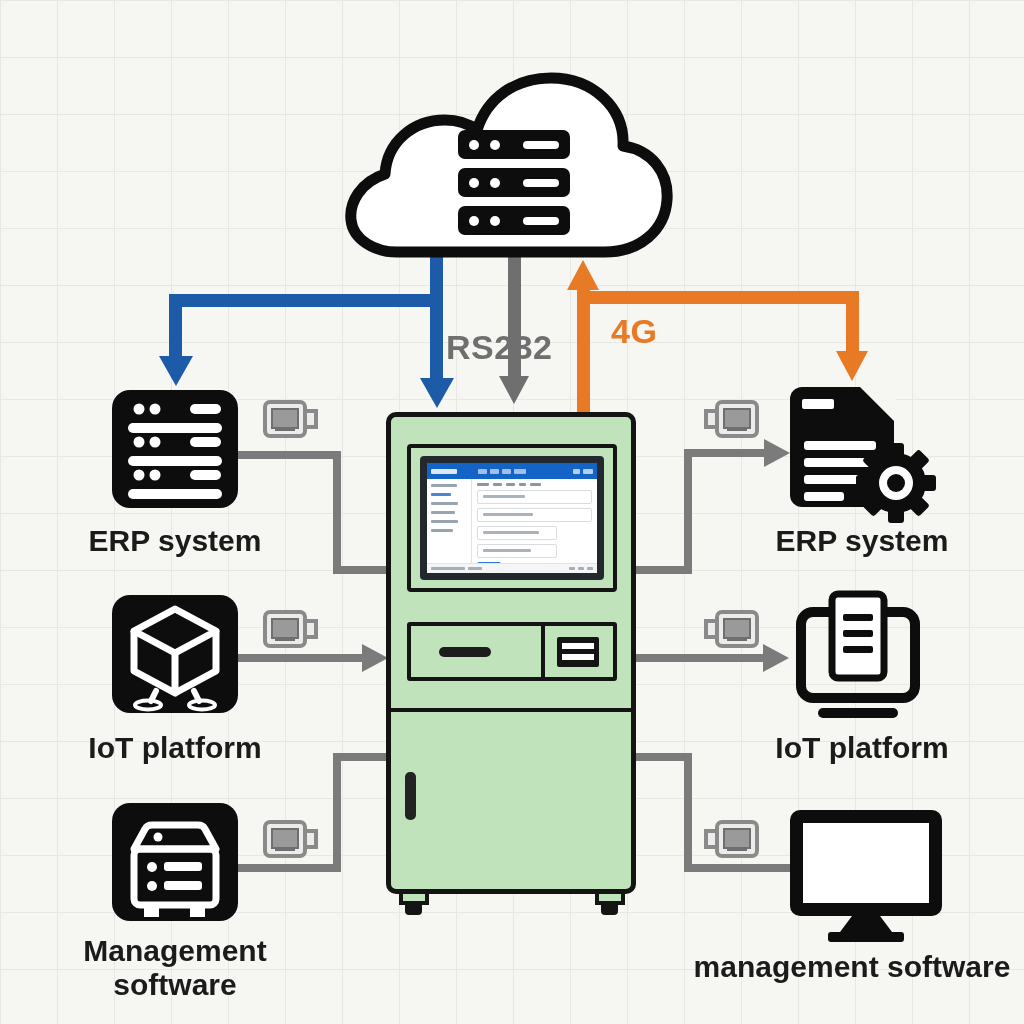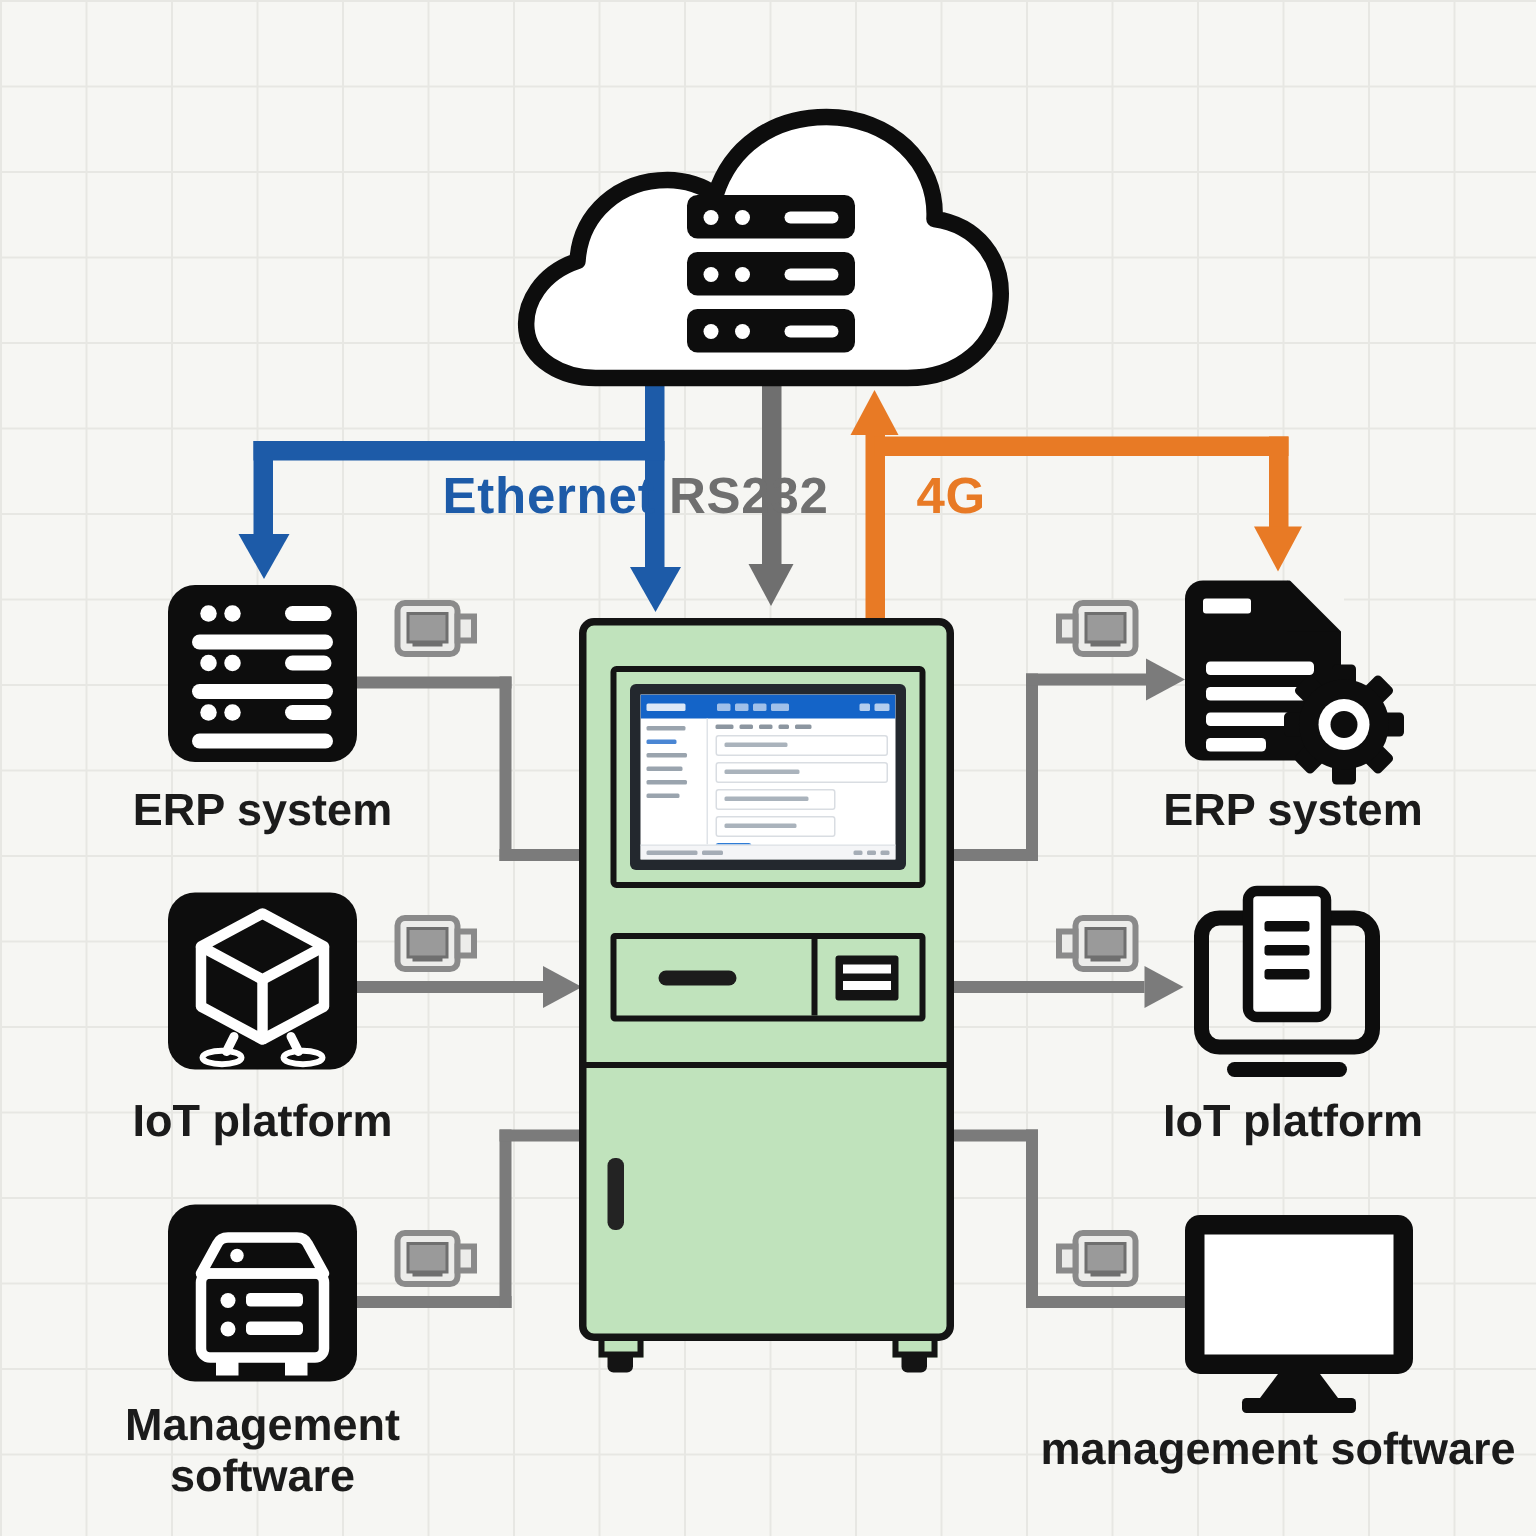--- a/index.html
+++ b/index.html
@@ -110,22 +110,21 @@
 
   <div class="cseg gray" style="left:508px;top:250px;width:13px;height:128px;"></div>
   <div class="arr arr-down-gray" style="left:499px;top:376px;"></div>
 
   <div class="cseg orange" style="left:577px;top:290px;width:13px;height:124px;"></div>
   <div class="arr arr-up-orange" style="left:567px;top:260px;"></div>
   <div class="cseg orange" style="left:583px;top:291px;width:276px;height:13px;"></div>
   <div class="cseg orange" style="left:846px;top:291px;width:13px;height:62px;"></div>
   <div class="arr arr-down-orange" style="left:836px;top:351px;"></div>
 
-  <div class="lbl-conn" style="left:295px;top:312px;color:#1d5ba8;">Ethernet</div>
-  <div class="lbl-conn" style="left:446px;top:312px;color:#6f6f6f;">RS232</div>
+  <div class="lbl-conn" style="left:446px;top:328px;color:#6f6f6f;">RS232</div>
   <div class="lbl-conn" style="left:611px;top:312px;color:#e87a25;">4G</div>
 
   <svg class="abs" style="left:335px;top:52px;" width="360" height="215" viewBox="0 0 360 215">
     <path d="M 86 200 L 270 200
              C 305 200 330 178 332 148
              C 334 120 316 98 288 94
              C 290 56 258 26 216 26
              C 180 26 152 46 142 78
              C 134 72 122 68 110 68
              C 78 68 52 90 50 122

